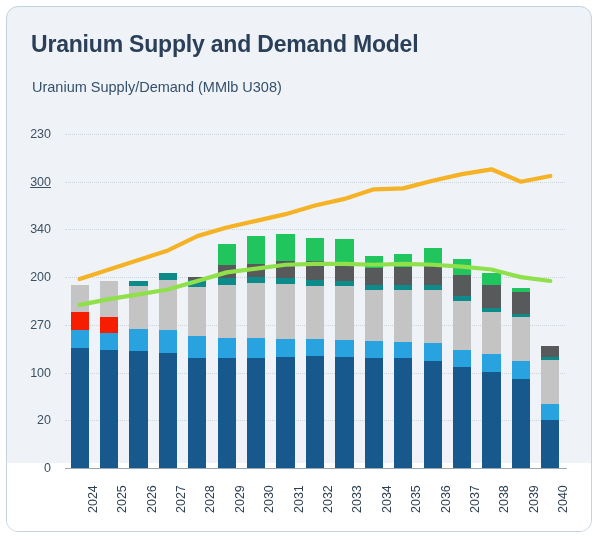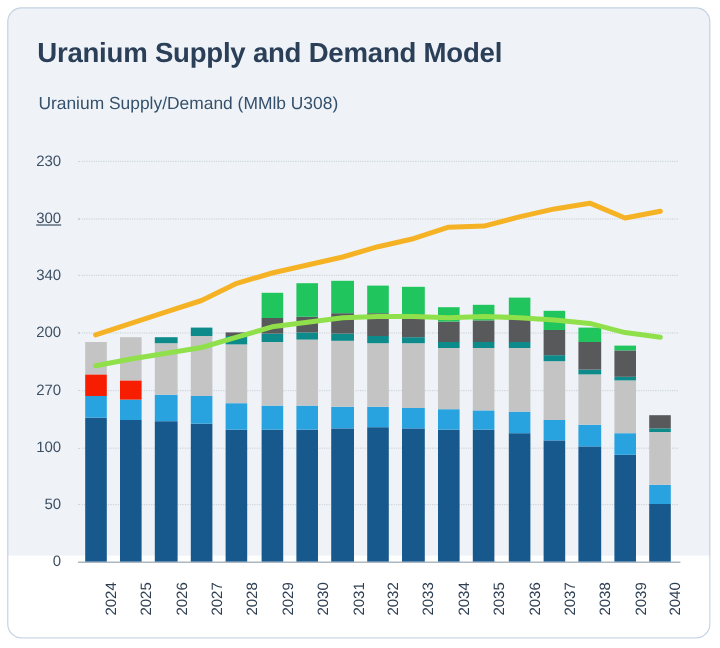--- a/index.html
+++ b/index.html
@@ -71,21 +71,21 @@
 
 <div id="card">
 
   <div id="whitestrip"></div>
 
   <div id="title">Uranium Supply and Demand Model</div>
   <div id="subtitle">Uranium Supply/Demand (MMlb U308)</div>
 
   <div id="ylabels">
       <div class="ylabel" style="top: 334px;">0</div>
-      <div class="ylabel" style="top: 286.286px;">50</div>
+      <div class="ylabel" style="top: 286.286px;">20</div>
       <div class="ylabel" style="top: 238.571px;">100</div>
       <div class="ylabel" style="top: 190.857px;">270</div>
       <div class="ylabel" style="top: 143.143px;">200</div>
       <div class="ylabel" style="top: 95.4286px;">340</div>
       <div class="ylabel" style="top: 47.7143px; text-decoration: underline;">300</div>
       <div class="ylabel" style="top: 0px;">230</div>
     </div>
   <div id="axisline"></div>
 
   <div id="plot">

